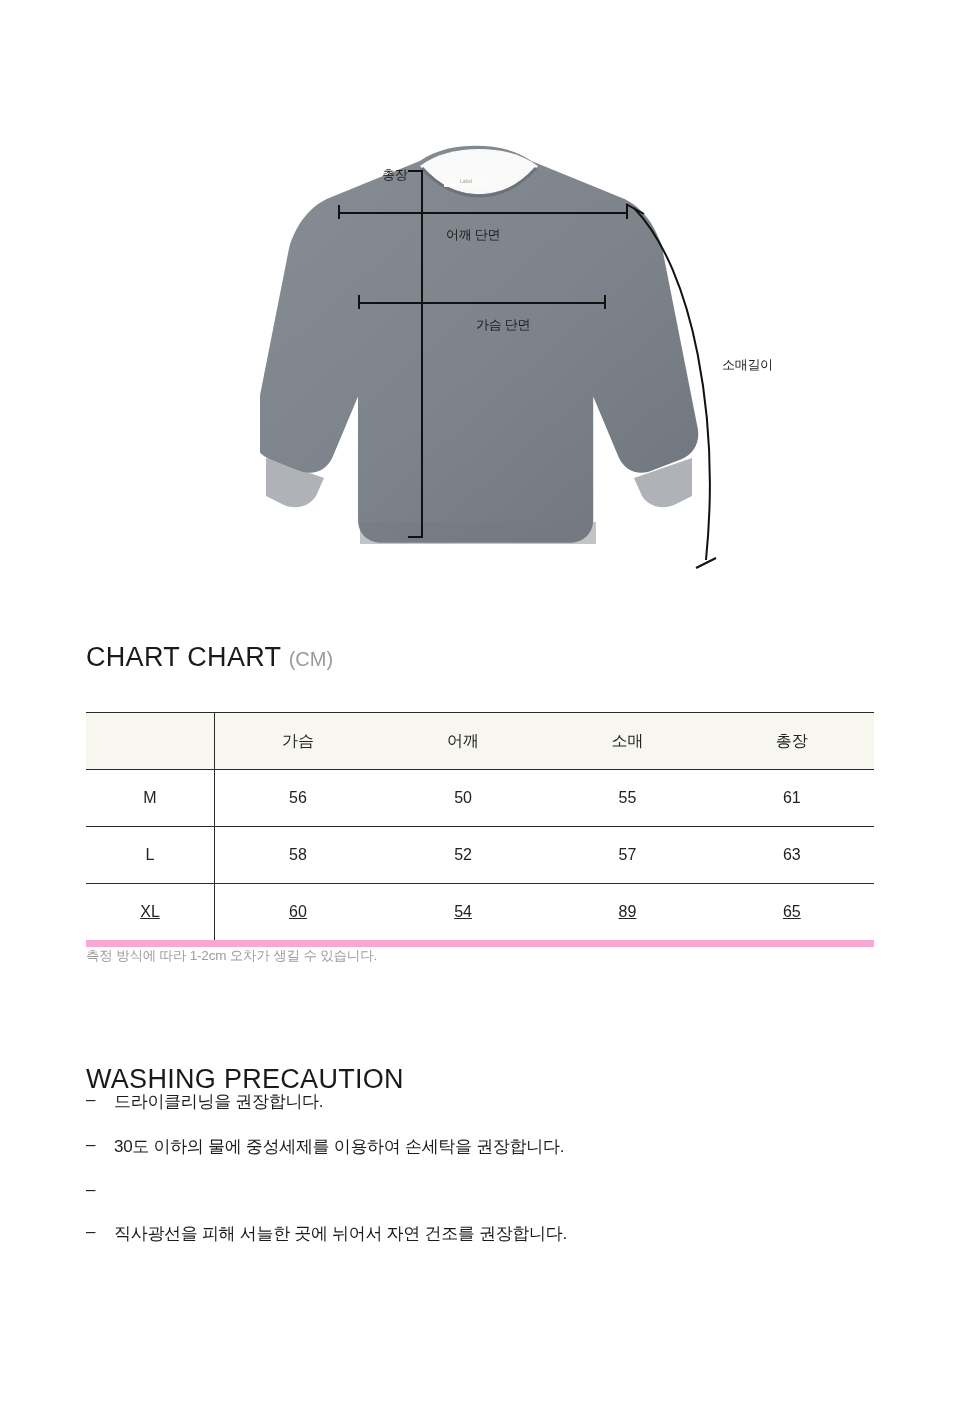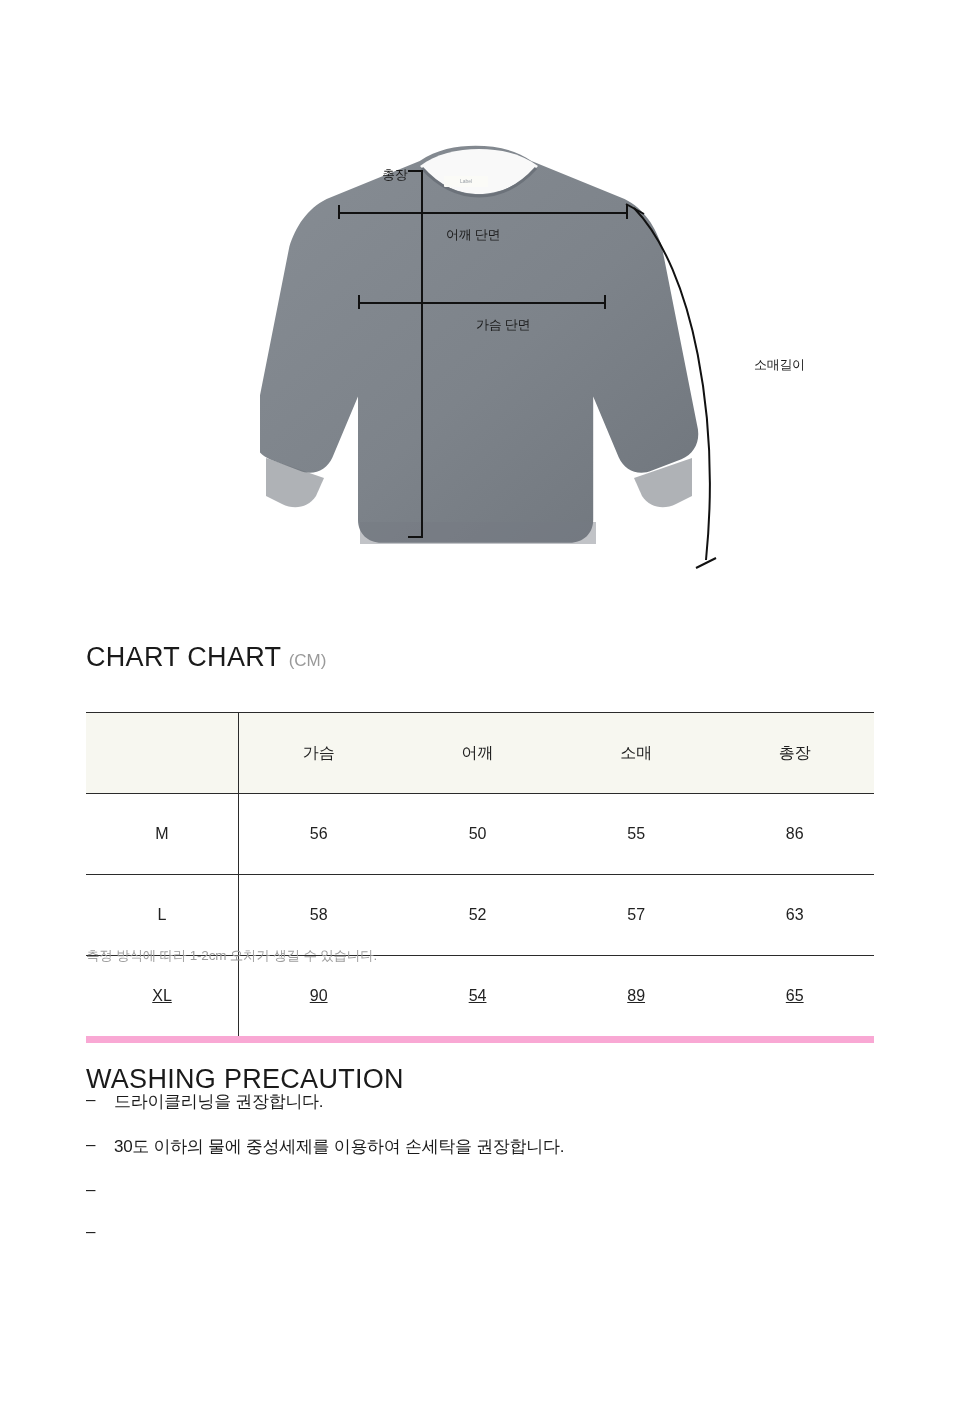--- a/index.html
+++ b/index.html
@@ -51,38 +51,38 @@
   
   .section-title {
     position: absolute;
     left: 86px;
     font-size: 27px;
     font-weight: 400;
     letter-spacing: 0.3px;
     color: #1a1a1a;
   }
   .section-title .unit {
-    font-size: 17px;
+    font-size: 20px;
     color: #9a9a9a;
     letter-spacing: 0;
   }
   #size-chart-title { top: 642px; }
 
   table.size-table {
     position: absolute;
     left: 86px;
     top: 712px;
     width: 788px;
     border-collapse: collapse;
     font-size: 16px;
   }
   table.size-table th,
   table.size-table td {
     text-align: center;
-    padding: 16px;
+    padding: 4px;
     height: 48px;
     font-weight: 400;
     color: #222;
     border-bottom: 1px solid #2b2b2b;
   }
   table.size-table thead th {
     background: #f7f7f0;
     border-top: 1px solid #2b2b2b;
     border-bottom: 1px solid #2b2b2b;
     font-size: 16px;
@@ -198,21 +198,21 @@
   <div class="measure-line h-line" style="left:358px; top:302px; width:248px;"></div>
   <div class="cap-v" style="left:358px; top:295px;"></div>
   <div class="cap-v" style="left:604px; top:295px;"></div>
   <div class="label" style="left:476px; top:316px;">가슴 단면</div>
 
   <svg style="position:absolute;left:620px;top:200px;width:110px;height:390px;" viewBox="0 0 110 390">
     <path d="M14 8 C74 70, 100 220, 86 360" fill="none" stroke="#111" stroke-width="2"></path>
     <line x1="6" y1="4" x2="24" y2="14" stroke="#111" stroke-width="2"></line>
     <line x1="76" y1="368" x2="96" y2="358" stroke="#111" stroke-width="2"></line>
   </svg>
-  <div class="label" style="left:754px; top:356px;">소매길이</div>
+  <div class="label" style="left:722px; top:356px;">소매길이</div>
 </div>
 
 <div class="section-title" id="size-chart-title">
   <span>CHART CHART</span>
   <span class="unit">(CM)</span>
 </div>
 
 <table class="size-table">
   <thead>
     <tr>
@@ -222,32 +222,32 @@
       <th>소매</th>
       <th>총장</th>
     </tr>
   </thead>
   <tbody>
     <tr>
       <td>M</td>
       <td>56</td>
       <td>50</td>
       <td>55</td>
-      <td>86</td>
+      <td>61</td>
     </tr>
     <tr>
       <td>L</td>
       <td>58</td>
       <td>52</td>
       <td>57</td>
       <td>63</td>
     </tr>
     <tr>
       <td>XL</td>
-      <td>90</td>
+      <td>60</td>
       <td>54</td>
       <td>89</td>
       <td>65</td>
     </tr>
   </tbody>
 </table>
 
 <div class="note">측정 방식에 따라 1-2cm 오차가 생길 수 있습니다.</div>
 
 <div class="section-title" id="washing-title">WASHING PRECAUTION</div>
@@ -259,14 +259,15 @@
   </li>
   <li>
     <span class="dash">–</span>
     <span>30도 이하의 물에 중성세제를 이용하여 손세탁을 권장합니다.</span>
   </li>
   <li>
     <span class="dash">–</span>
   </li>
   <li>
     <span class="dash">–</span>
+    <span>직사광선을 피해 서늘한 곳에 뉘어서 자연 건조를 권장합니다.</span>
   </li>
 </ul>
 
 </body></html>

